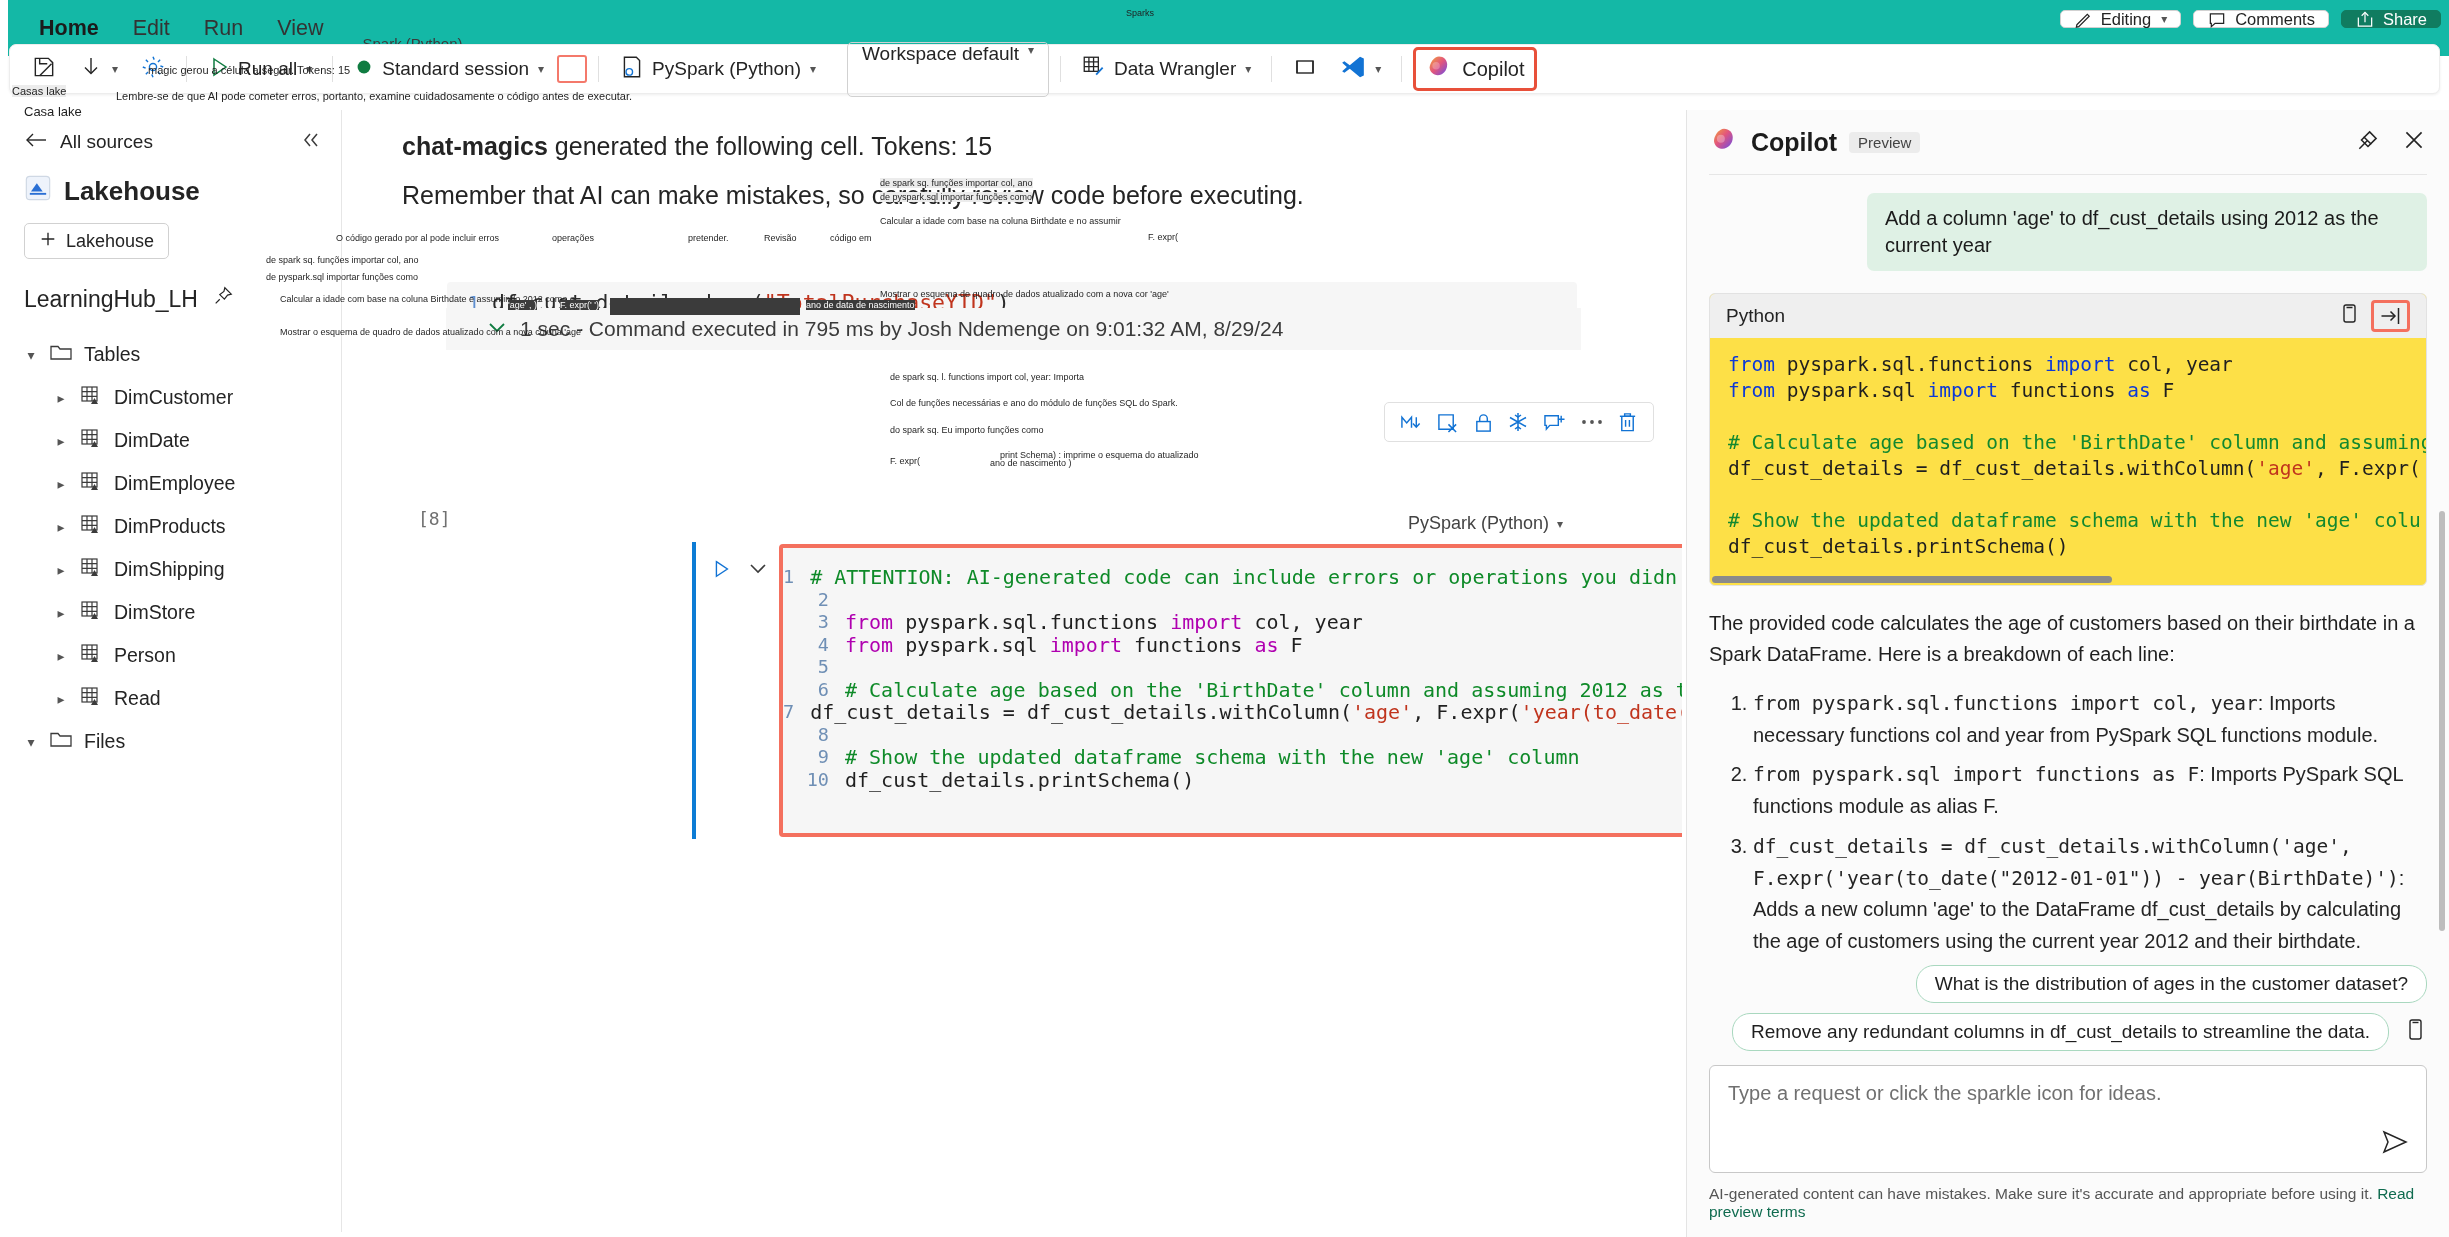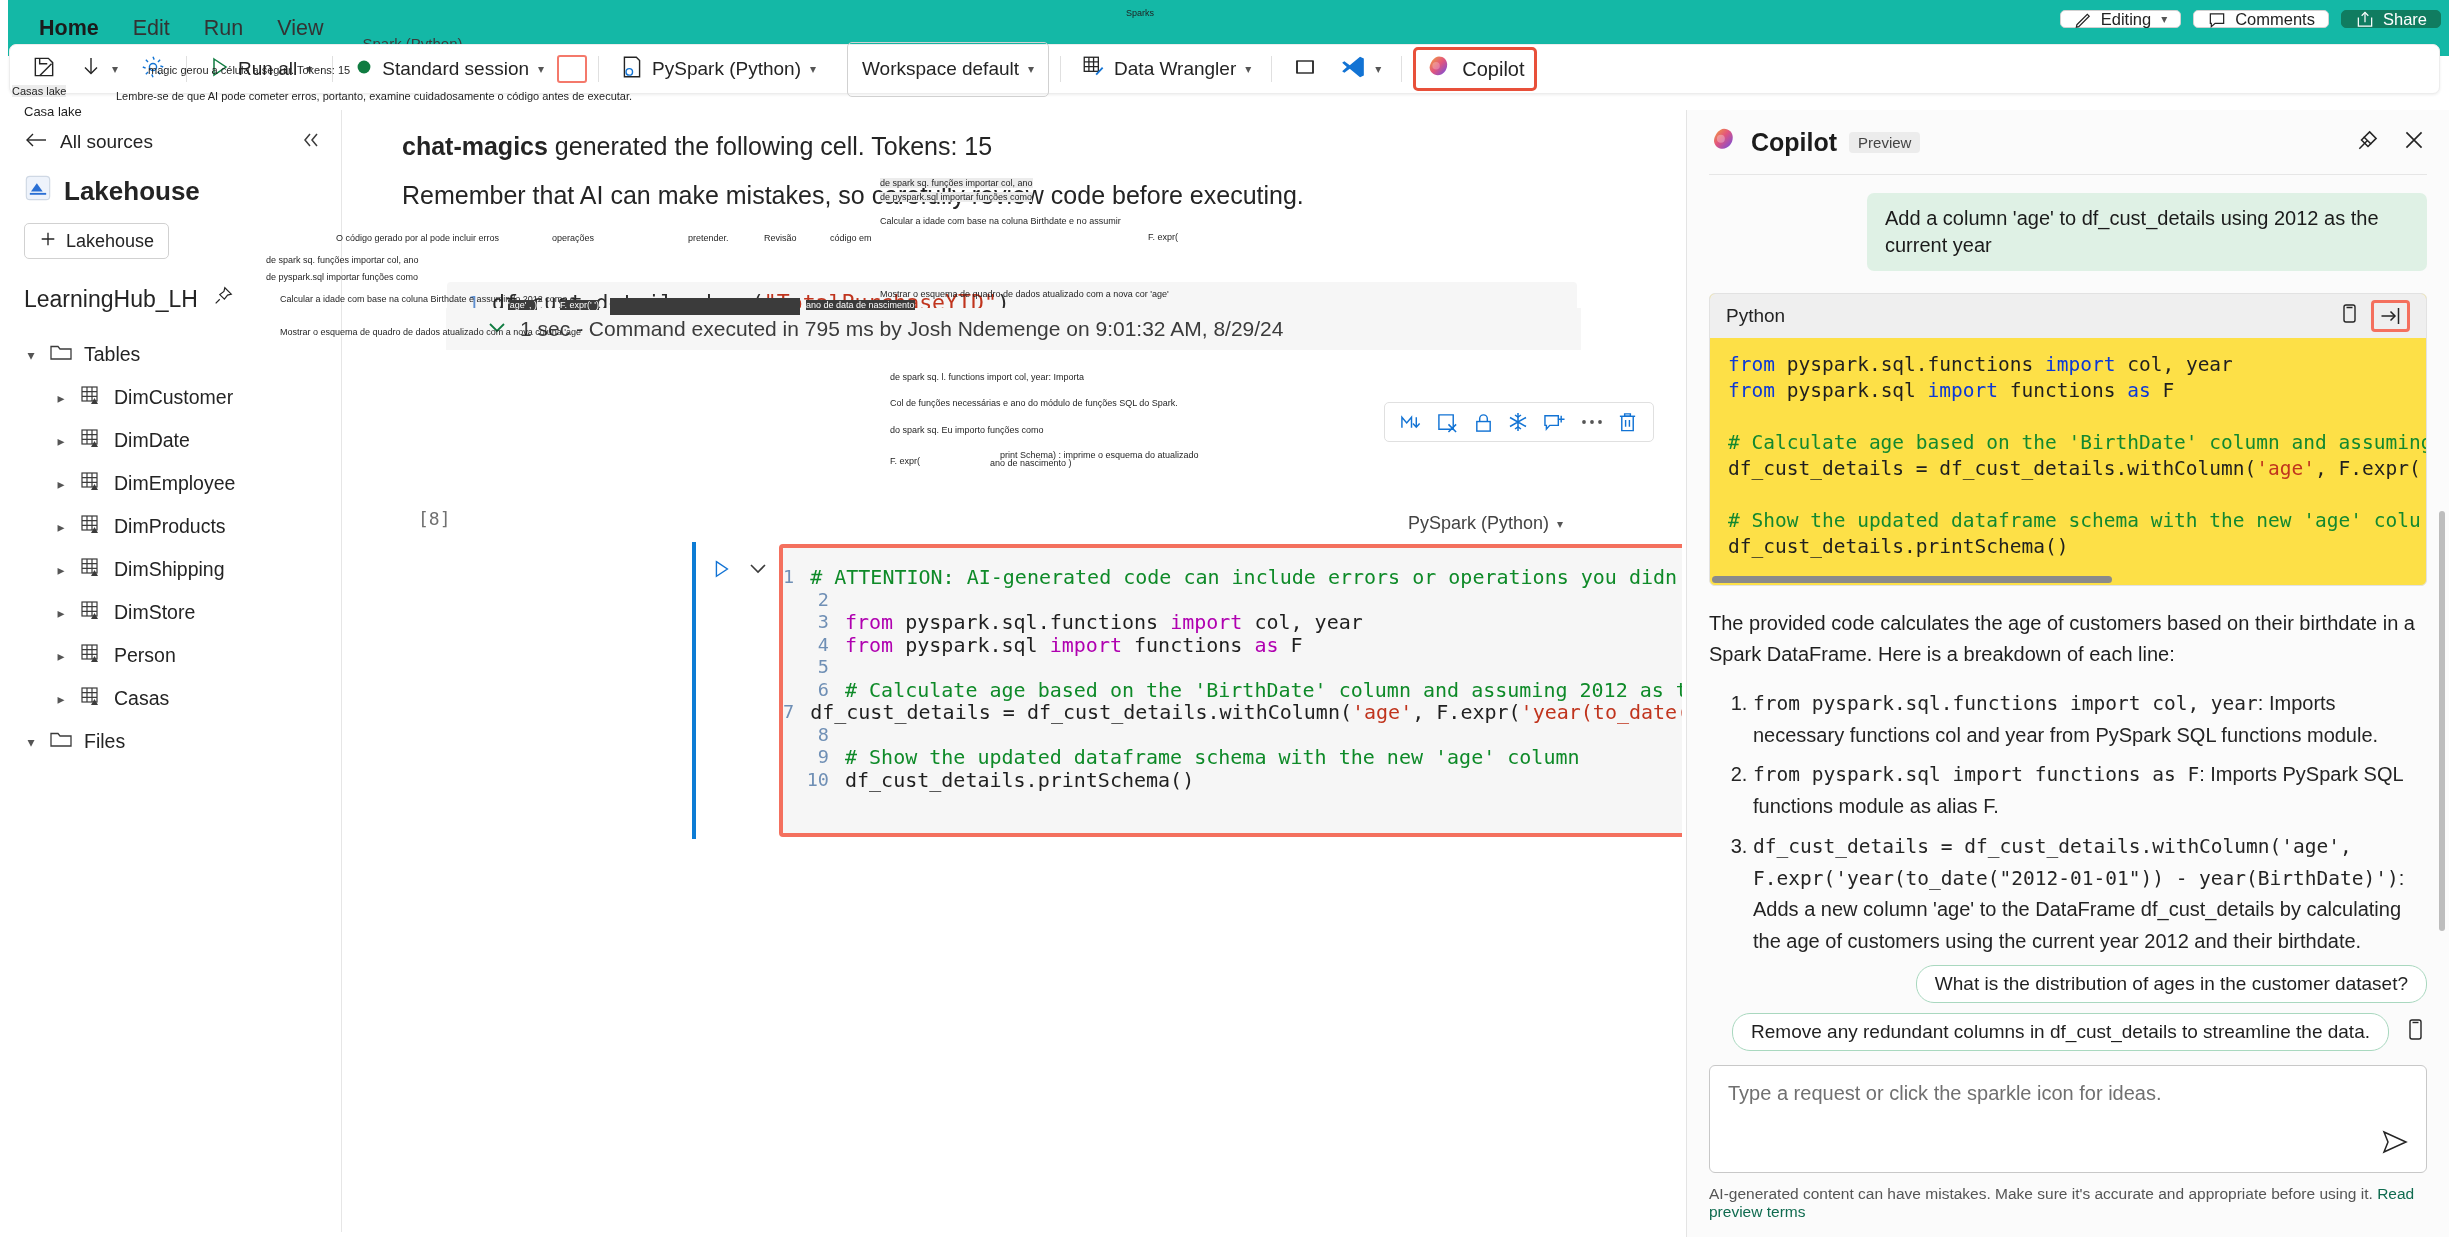--- a/index.html
+++ b/index.html
@@ -49,21 +49,21 @@
     display: flex; align-items: center; padding: 0 12px; gap: 4px; z-index: 5;
   }
   .cmd-item {
     display: flex; align-items: center; gap: 7px; height: 38px; padding: 0 9px;
     border-radius: 4px; font-size: 19px; color: #242424; cursor: pointer; white-space: nowrap;
   }
   .cmd-sep { width: 1px; height: 26px; background: #e0e0e0; margin: 0 7px; }
   .caret { font-size: 12px; color: #555; margin-left: 2px; }
   .boxed-sel {
     border: 1px solid #d1d1d1; border-radius: 5px; height: 55px;
-    display: flex; align-items: center; padding: 0 14px; gap: 7px;
+    display: flex; align-items: flex-start; padding: 0 14px; gap: 7px;
     font-size: 19px; cursor: pointer;
   }
   .redbox-empty {
     width: 30px; height: 28px; border: 2.5px solid #f4796b; border-radius: 3px;
   }
   .copilot-hl {
     border: 3px solid #e8503a; border-radius: 5px; padding: 3px 9px;
     display: flex; align-items: center; gap: 9px; cursor: pointer;
   }
 
@@ -510,21 +510,21 @@
               </svg></span>
             <span>Person</span>
           </div>
           <div class="tree-row" style="padding-left: 48px;">
             <span class="chev">▸</span>
             <span><svg width="24" height="22" viewBox="0 0 24 22" fill="none" stroke="#3b3b3b" stroke-width="1.2">
                 <rect x="3" y="3" width="15" height="14"></rect>
                 <path d="M3 7.6 H18 M3 12.3 H18 M8 3 V17 M13 3 V17"></path>
                 <path d="M12 20 L15.5 14 L19 20 Z" fill="#3b3b3b" stroke="none"></path>
               </svg></span>
-            <span>Casas</span>
+            <span>Read</span>
           </div>
         </div>
 
       <div class="tree-row" style="padding-left:18px;">
         <span class="chev">▾</span>
         <span>
           <svg width="24" height="20" viewBox="0 0 24 20" fill="none" stroke="#3b3b3b" stroke-width="1.3">
             <path d="M2 4.5 H9 L11 7 H22 V17 H2 Z"></path>
           </svg>
         </span>

